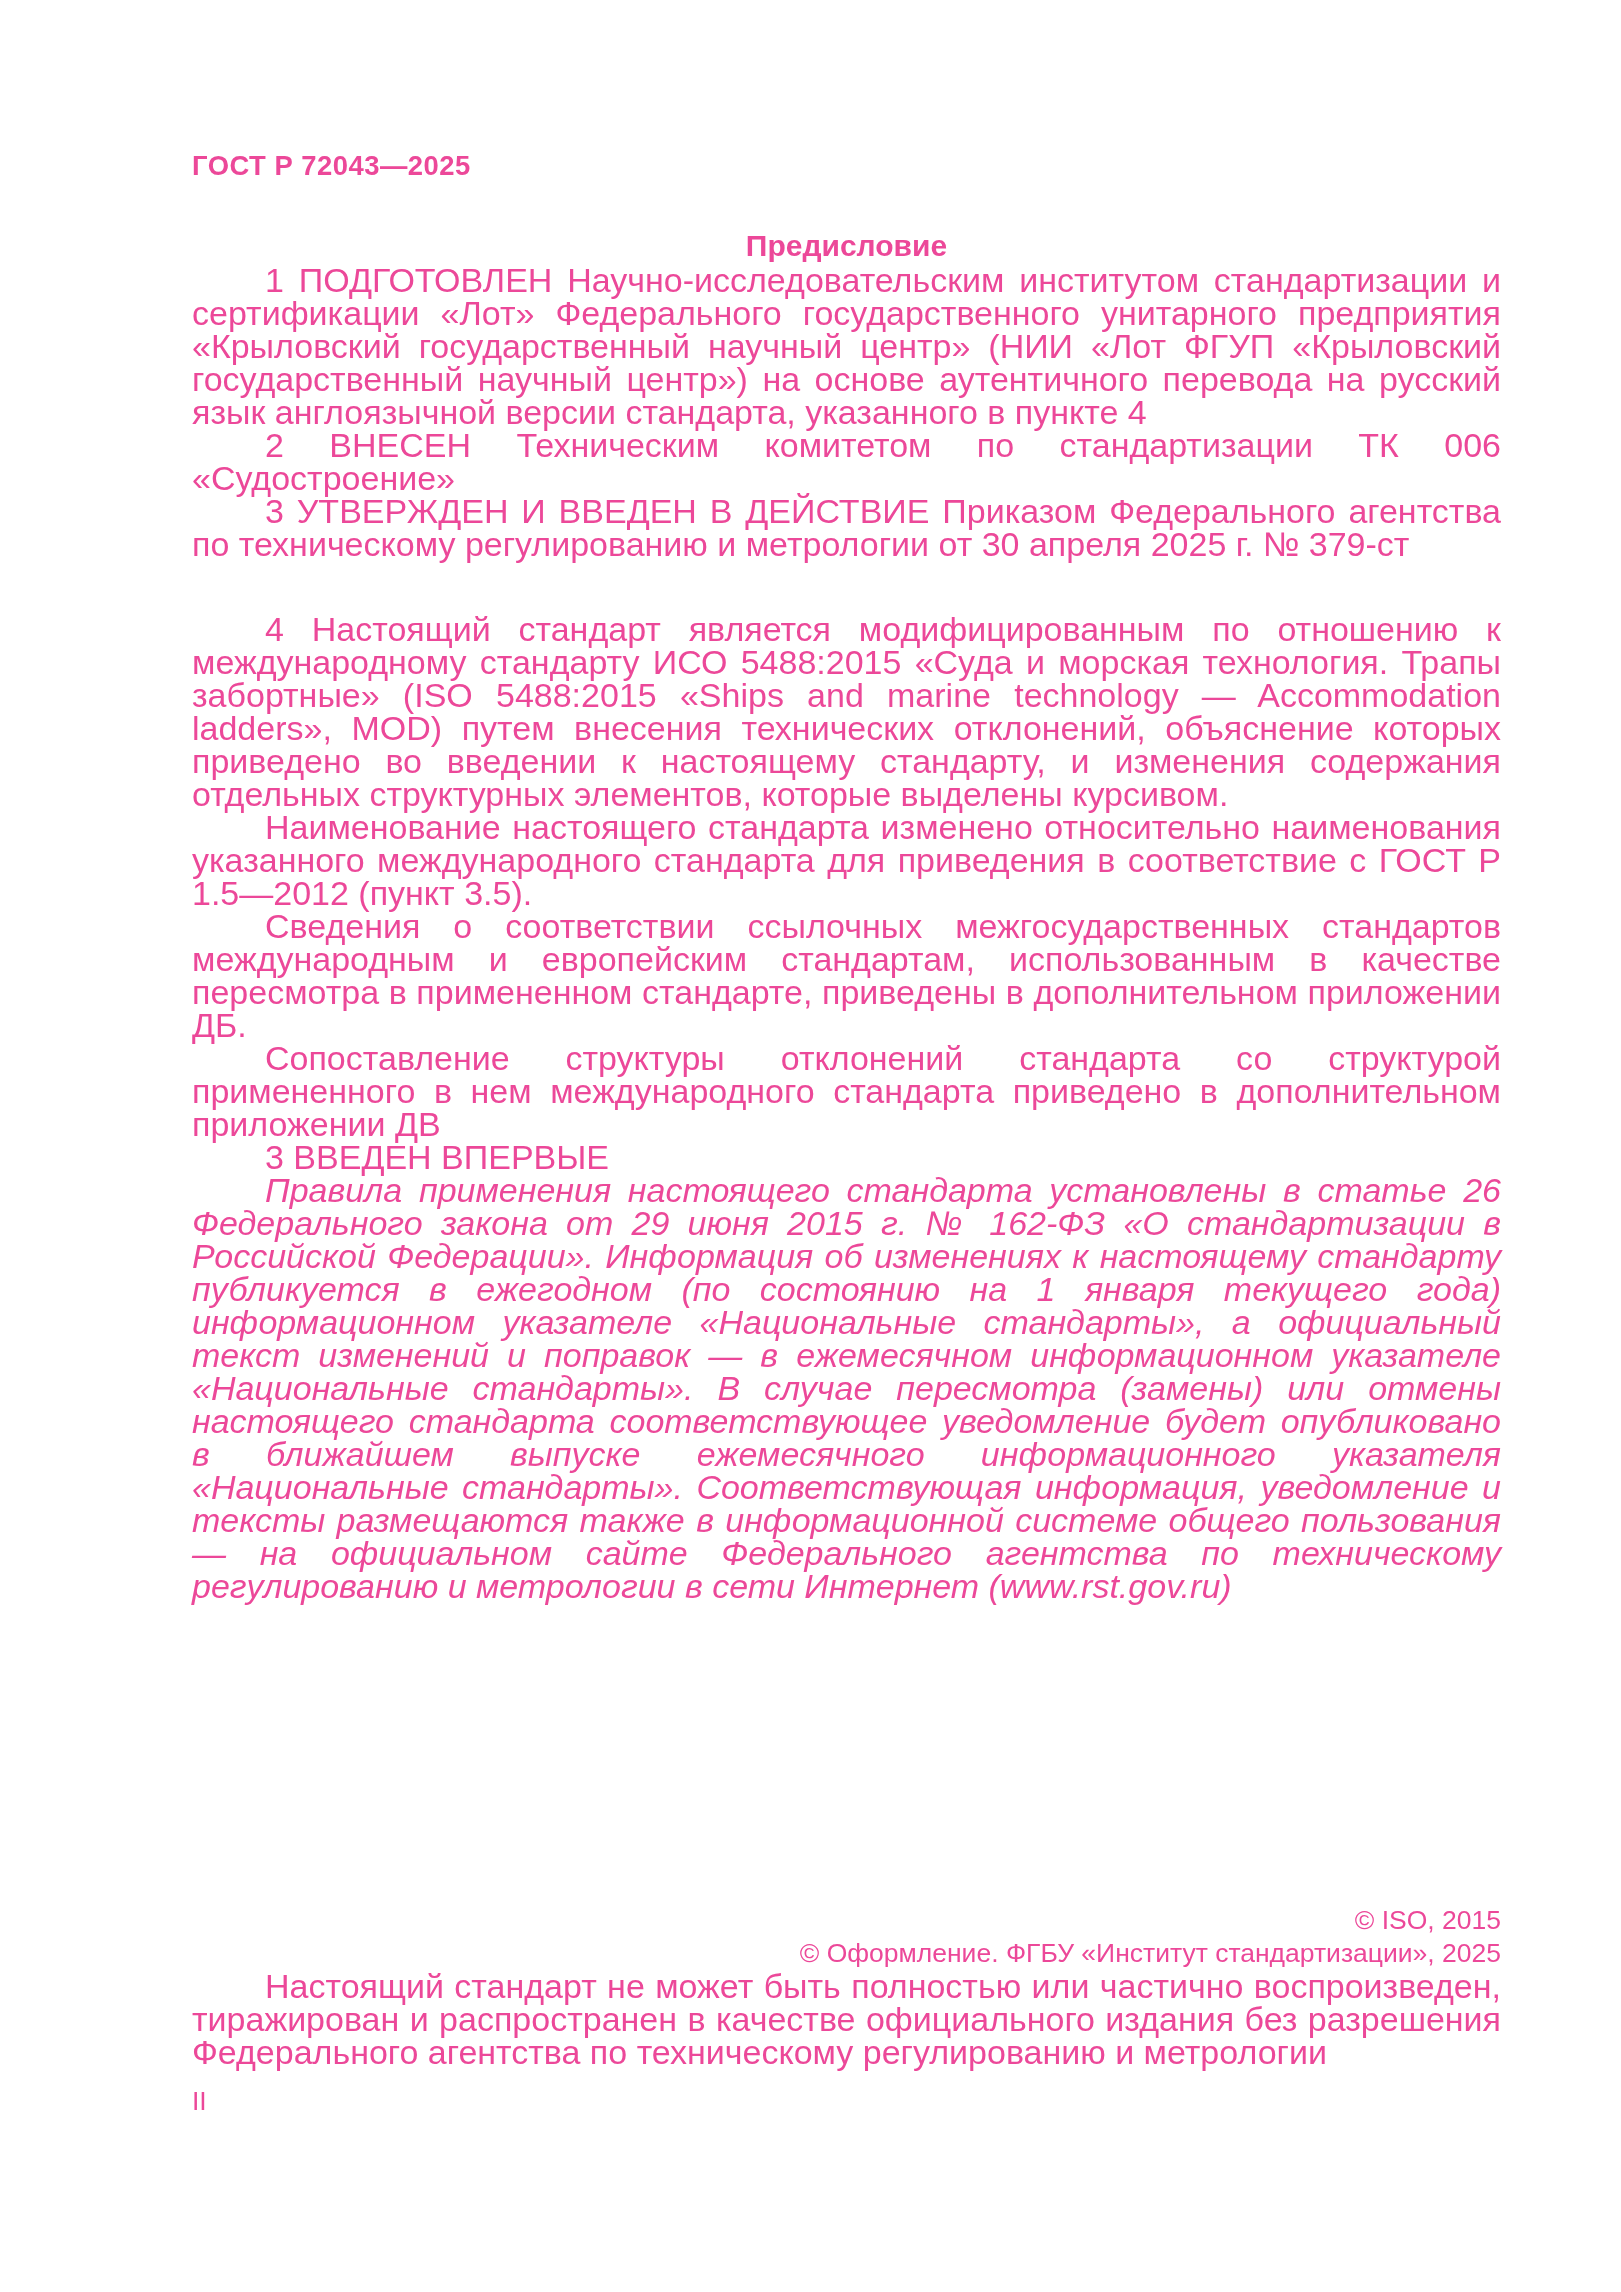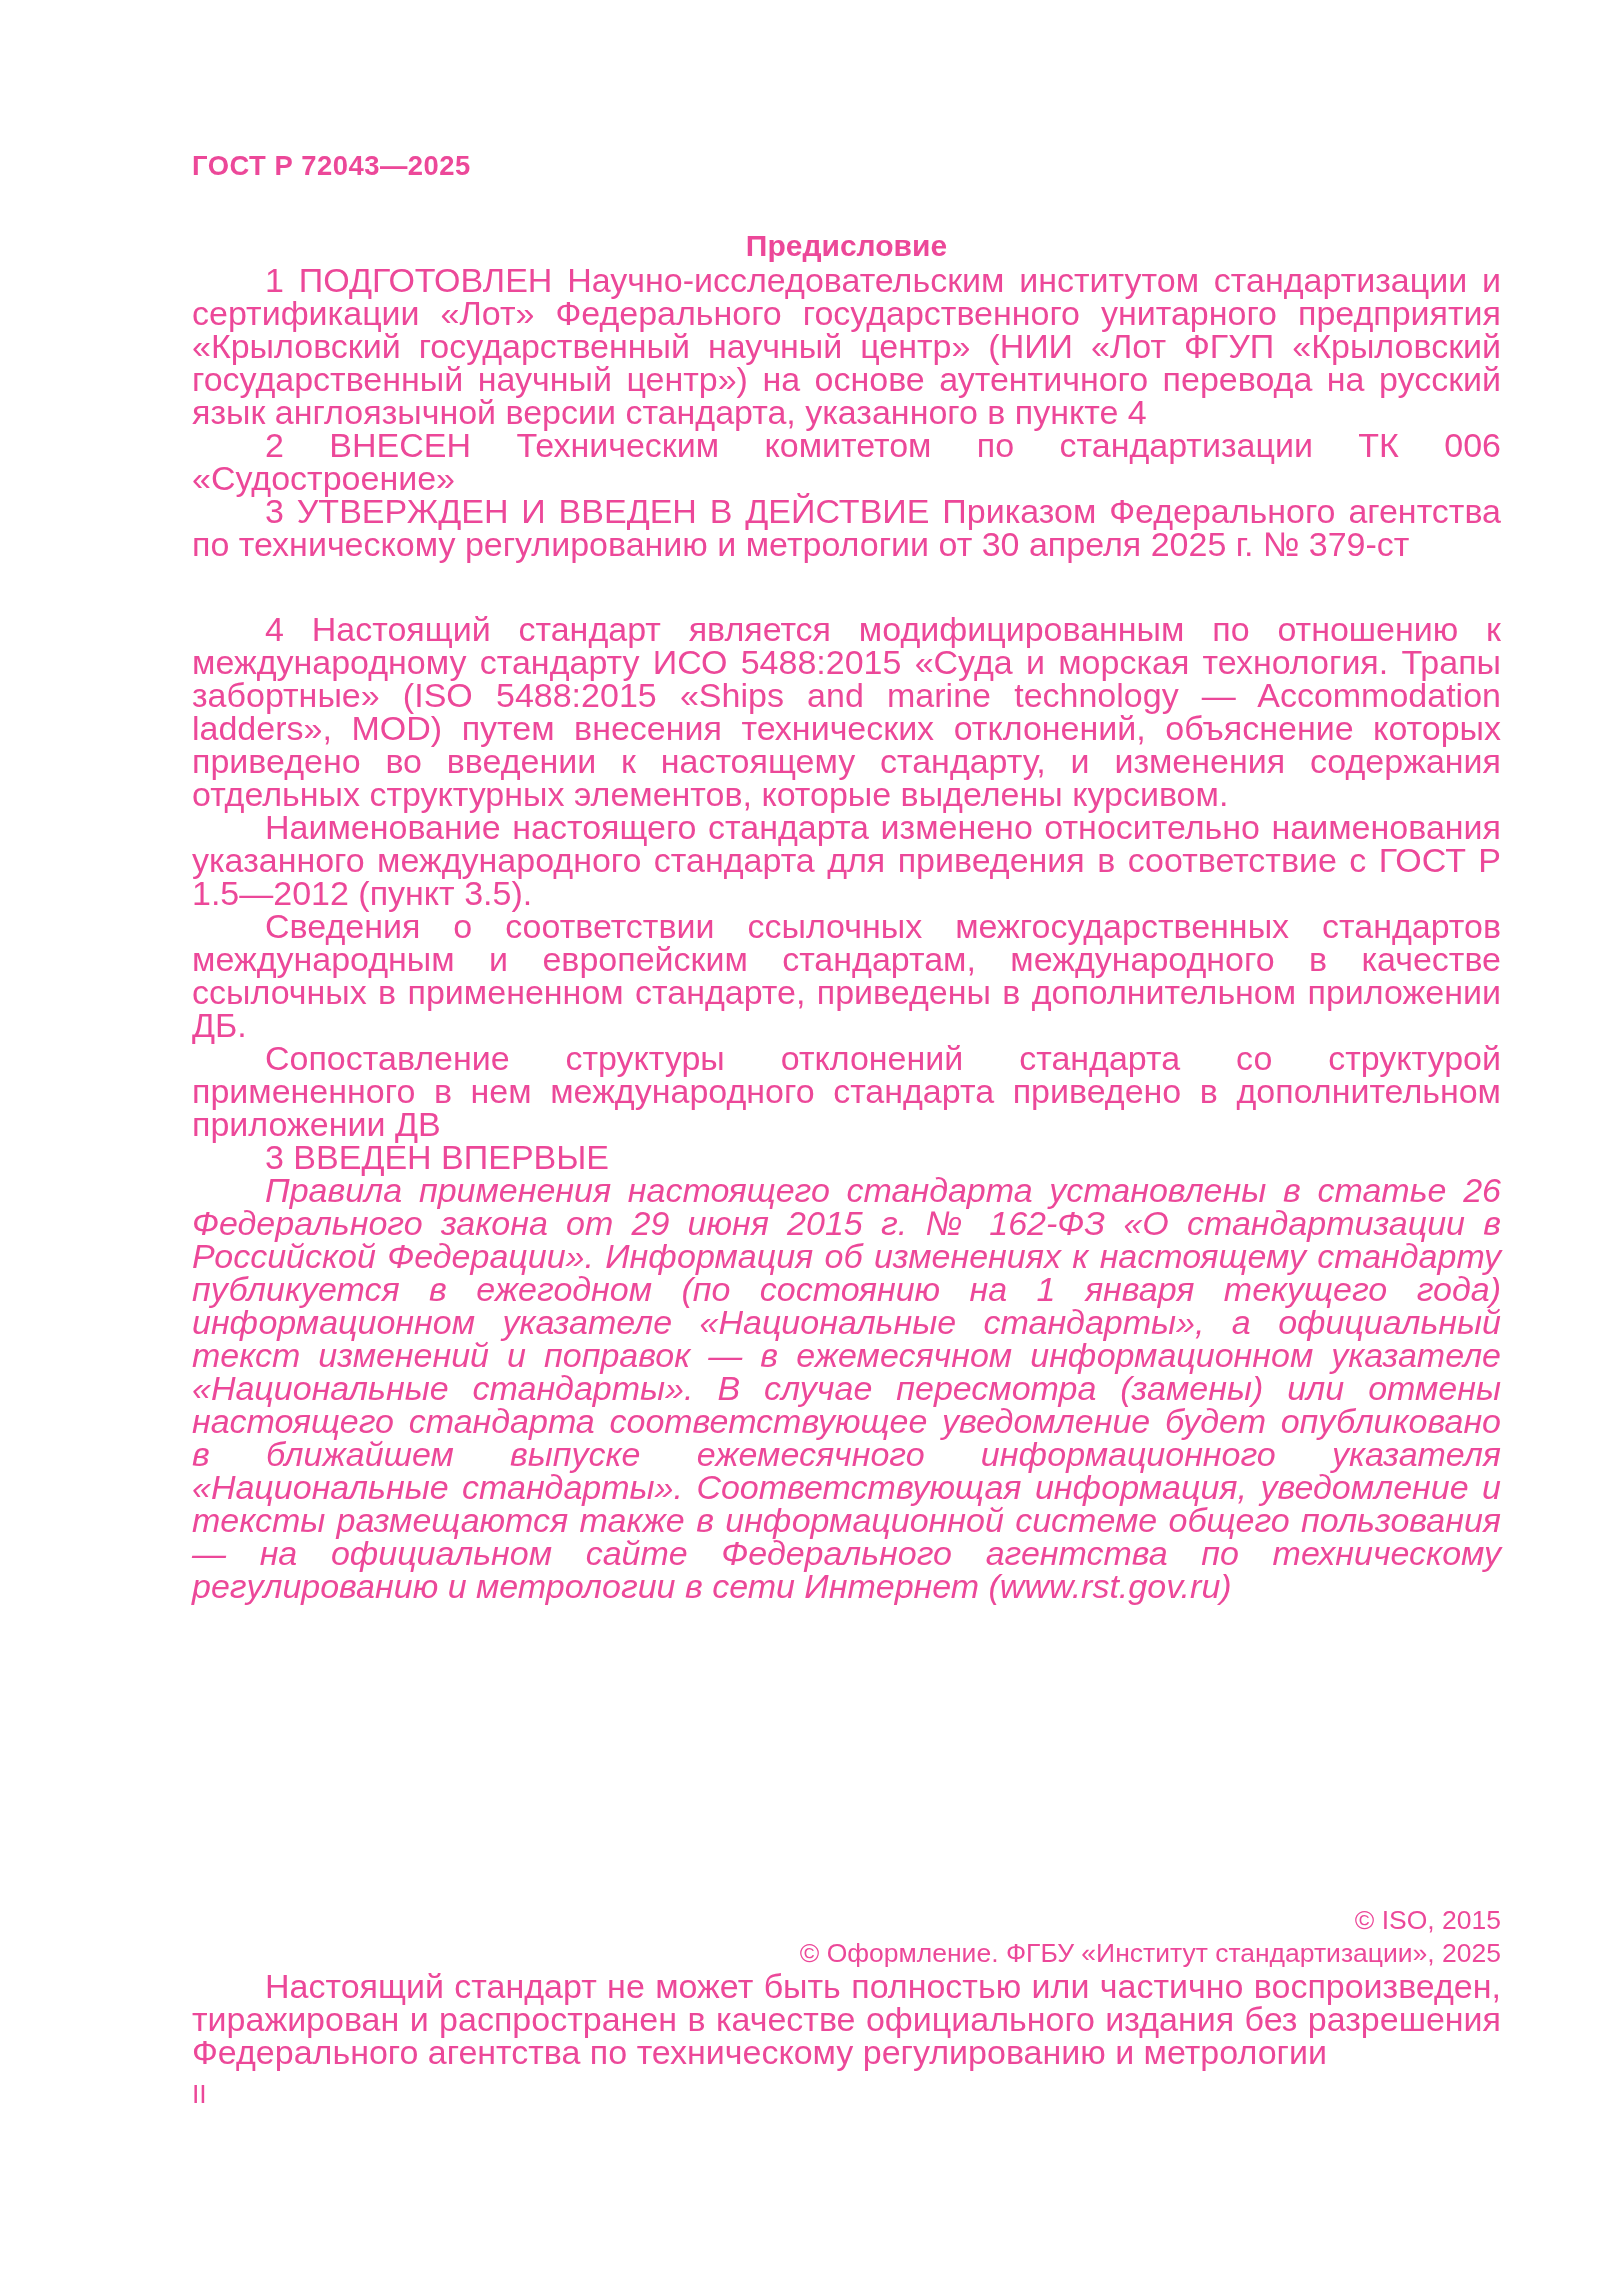--- a/index.html
+++ b/index.html
@@ -54,21 +54,21 @@
   }
   .copyright {
     margin-top: 301px;
     font-size: 26.5px;
     line-height: 33px;
     text-align: right;
   }
   .copyright div { white-space: nowrap; }
   .restriction { margin-top: 32px; }
   .page-number {
-    margin-top: 9px;
+    margin-top: 16px;
     font-size: 26.5px;
     line-height: 33px;
     text-align: left;
   }
 </style>
 </head>
 <body>
 
 <div class="page">
   <div class="content">
@@ -79,21 +79,21 @@
 
     <p class="para c1">1 ПОДГОТОВЛЕН Научно-исследовательским институтом стандартизации и сертификации «Лот» Федерального государственного унитарного предприятия «Крыловский государственный научный центр» (НИИ «Лот ФГУП «Крыловский государственный научный центр») на основе аутентичного перевода на русский язык англоязычной версии стандарта, указанного в пункте 4</p>
 
     <p class="para c2">2 ВНЕСЕН Техническим комитетом по стандартизации ТК 006 «Судостроение»</p>
 
     <p class="para c3">3 УТВЕРЖДЕН И ВВЕДЕН В ДЕЙСТВИЕ Приказом Федерального агентства по техническому регулированию и метрологии от 30 апреля 2025 г. № 379-ст</p>
 
     <div class="clause4-group">
       <p class="para">4 Настоящий стандарт является модифицированным по отношению к международному стандарту ИСО 5488:2015 «Суда и морская технология. Трапы забортные» (ISO 5488:2015 «Ships and marine technology — Accommodation ladders», MOD) путем внесения технических отклонений, объяснение которых приведено во введении к настоящему стандарту, и изменения содержания отдельных структурных элементов, которые выделены курсивом.</p>
       <p class="para">Наименование настоящего стандарта изменено относительно наименования указанного международного стандарта для приведения в соответствие с ГОСТ Р 1.5—2012 (пункт 3.5).</p>
-      <p class="para">Сведения о соответствии ссылочных межгосударственных стандартов международным и европейским стандартам, международного в качестве ссылочных в примененном стандарте, приведены в дополнительном приложении ДБ.</p>
+      <p class="para">Сведения о соответствии ссылочных межгосударственных стандартов международным и европейским стандартам, использованным в качестве пересмотра в примененном стандарте, приведены в дополнительном приложении ДБ.</p>
       <p class="para">Сопоставление структуры отклонений стандарта со структурой примененного в нем международного стандарта приведено в дополнительном приложении ДВ</p>
     </div>
 
     <p class="para c5">3 ВВЕДЕН ВПЕРВЫЕ</p>
 
     <p class="para legal">Правила применения настоящего стандарта установлены в статье 26 Федерального закона от 29 июня 2015 г. № 162-ФЗ «О стандартизации в Российской Федерации». Информация об изменениях к настоящему стандарту публикуется в ежегодном (по состоянию на 1 января текущего года) информационном указателе «Национальные стандарты», а официальный текст изменений и поправок — в ежемесячном информационном указателе «Национальные стандарты». В случае пересмотра (замены) или отмены настоящего стандарта соответствующее уведомление будет опубликовано в ближайшем выпуске ежемесячного информационного указателя «Национальные стандарты». Соответствующая информация, уведомление и тексты размещаются также в информационной системе общего пользования — на официальном сайте Федерального агентства по техническому регулированию и метрологии в сети Интернет (www.rst.gov.ru)</p>
 
     <div class="copyright">
       <div>© ISO, 2015</div>
       <div>© Оформление. ФГБУ «Институт стандартизации», 2025</div>

